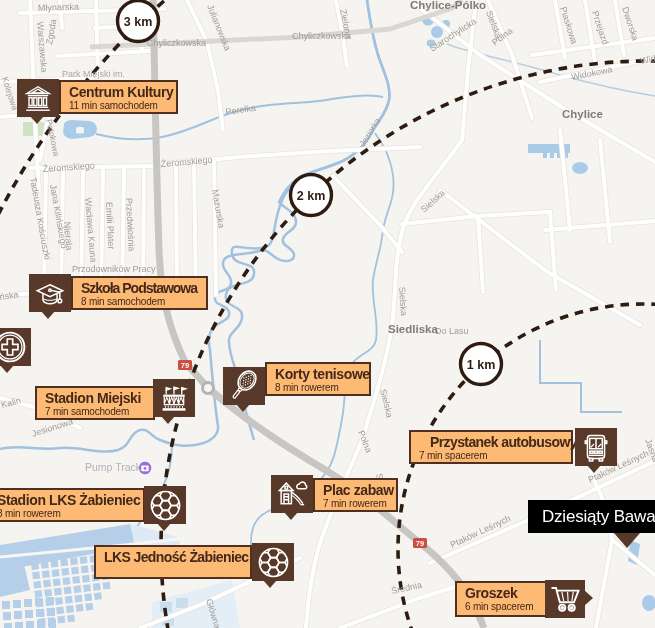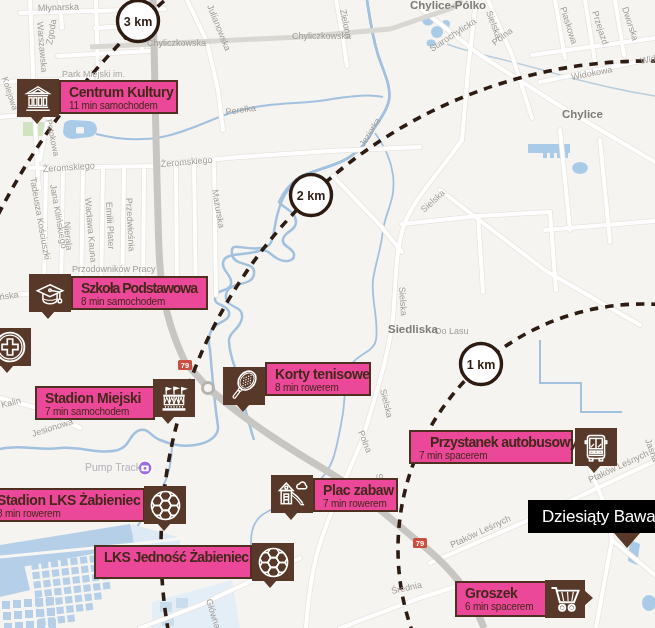--- a/index.html
+++ b/index.html
@@ -1,19 +1,19 @@
 <!DOCTYPE html>
 <html><head>
 <meta charset="utf-8">
 <style>
   html,body{margin:0;padding:0;}
   #map{position:relative;width:655px;height:628px;overflow:hidden;background:#f6f4f0;font-family:"Liberation Sans",sans-serif;}
   #base{position:absolute;left:0;top:0;}
   .ibox{position:absolute;background:#583828;display:flex;align-items:center;justify-content:center;width:42px;height:38px;box-sizing:border-box;}
-  .tbox{position:absolute;background:#ec4899;border:2px solid #4e2f20;box-sizing:border-box;padding:2px 0 0 8px;height:34px;}
+  .tbox{position:absolute;background:#fdba74;border:2px solid #4e2f20;box-sizing:border-box;padding:2px 0 0 8px;height:34px;}
   .t1{font-size:14px;font-weight:bold;color:#44281a;letter-spacing:-0.4px;line-height:16px;white-space:nowrap;}
   .t2{font-size:10px;font-weight:normal;color:#44281a;letter-spacing:-0.2px;line-height:12px;white-space:nowrap;}
   .tail{position:absolute;width:0;height:0;border-left:7px solid transparent;border-right:7px solid transparent;border-top:8px solid #583828;}
   .tailr{position:absolute;width:0;height:0;border-top:8px solid transparent;border-bottom:8px solid transparent;border-left:9px solid #583828;}
 </style>
 </head>
 <body>
 <div id="map">
 <svg id="base" width="655" height="628" viewBox="0 0 655 628">
 

